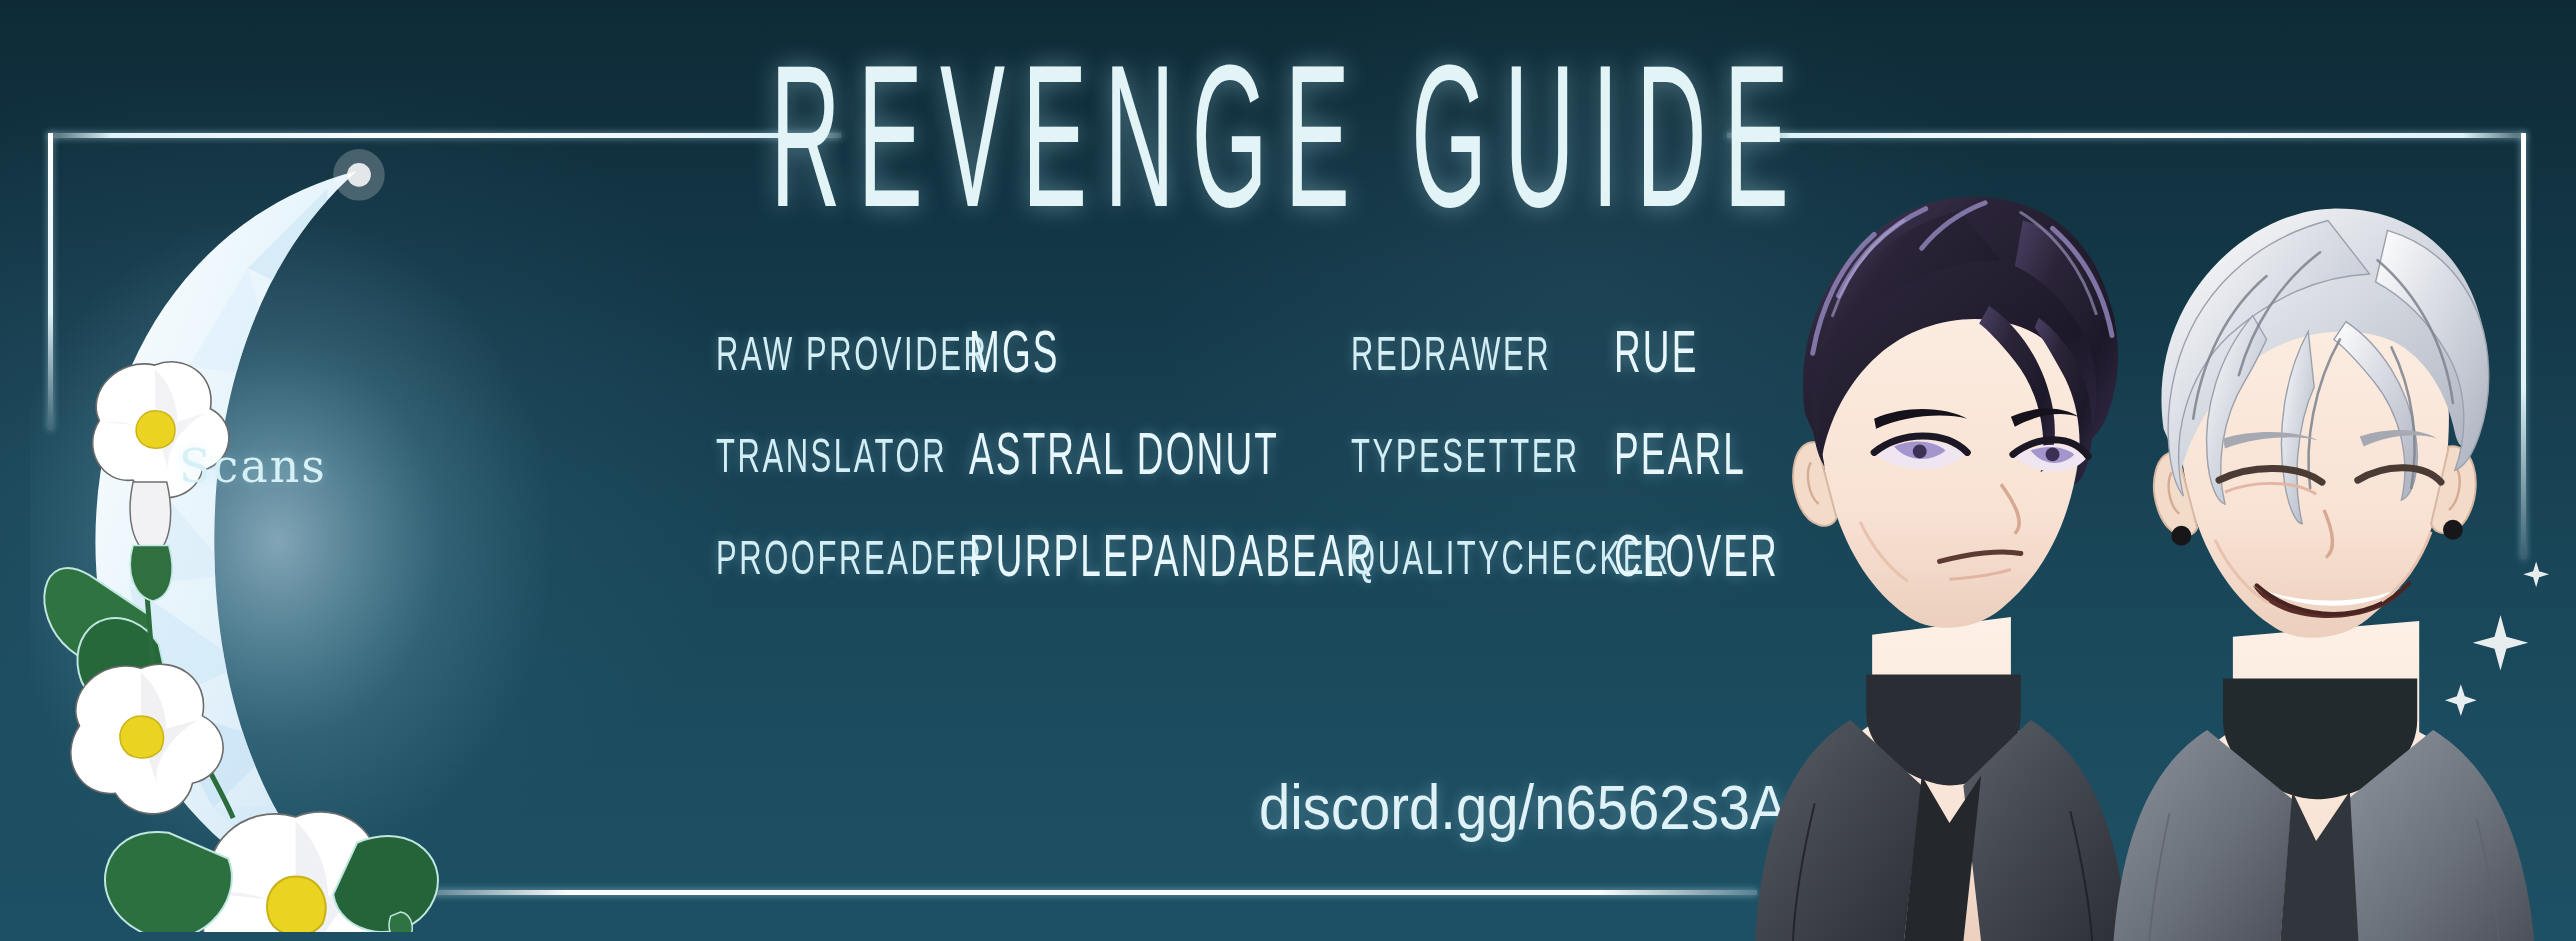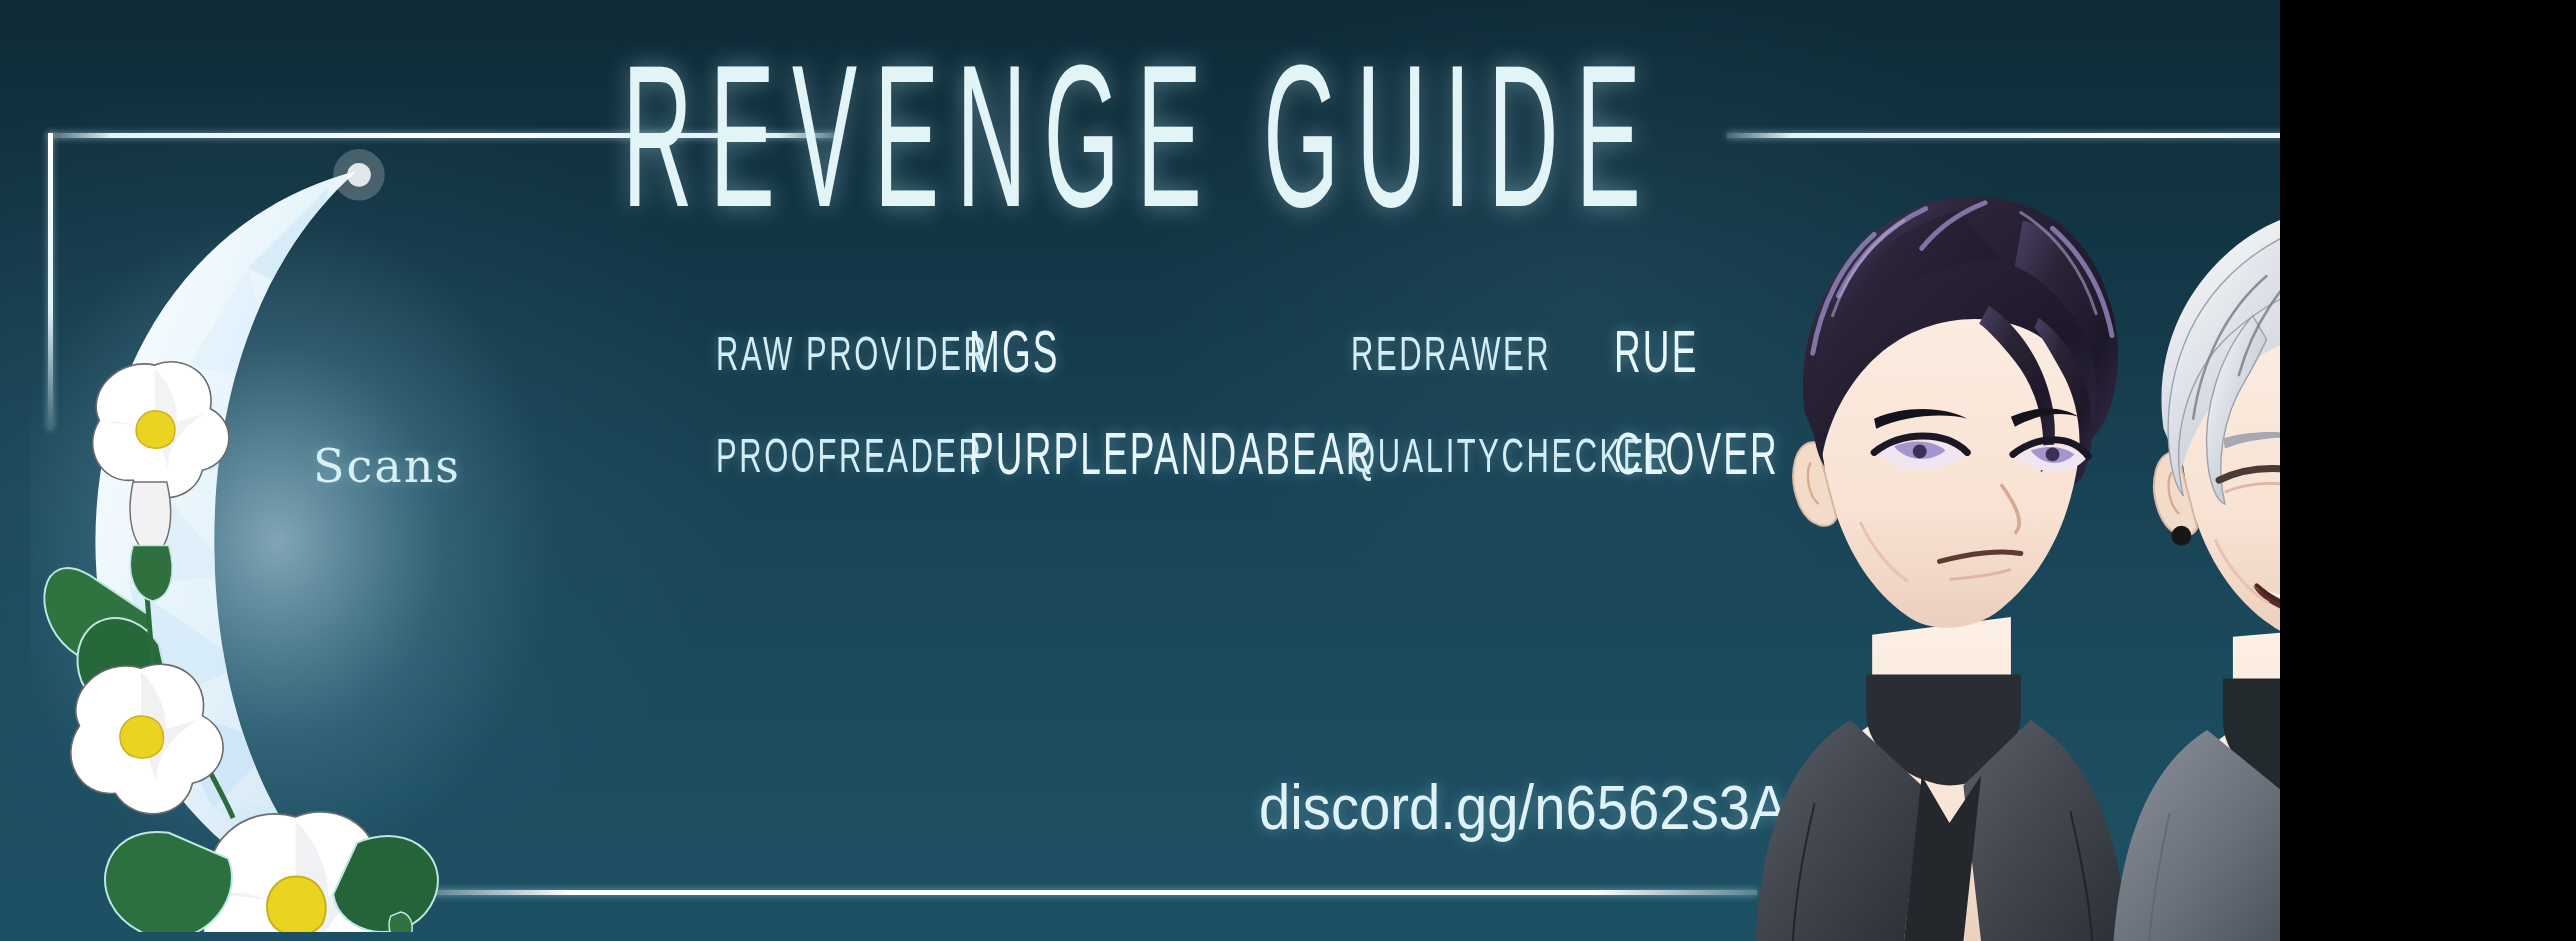--- a/index.html
+++ b/index.html
@@ -1,20 +1,20 @@
 <!DOCTYPE html>
 <html><head>
 <meta charset="utf-8">
 <style>
   html,body{margin:0;padding:0;background:#000;}
   body{font-family:"Liberation Sans",sans-serif;}
 
   #stage{
     position:relative;
-    width:2280px;height:942px;
+    width:2576px;height:942px;
     overflow:hidden;
     background:linear-gradient(180deg,
       #0e2a37 0%,
       #11303e 14%,
       #143a4a 34%,
       #184355 52%,
       #1b4a5d 72%,
       #1d4e62 88%,
       #1e5065 100%);
   }
@@ -111,21 +111,21 @@
     position:absolute;left:149px;top:280px;width:416px;
     font-family:"DejaVu Serif",serif;
     font-style:italic;
     font-size:52px;
     color:#d6f0f6;
     line-height:1.0;
     text-shadow:0 0 12px rgba(170,225,242,.4);
     letter-spacing:1px;
     pointer-events:none;
   }
-  #logo-word .l2{display:block;text-align:center;font-size:46px;margin-top:14px;font-style:normal;letter-spacing:2px;}
+  #logo-word .l2{display:block;font-size:46px;margin-top:14px;font-style:normal;letter-spacing:2px;}
 
   
   #chars{position:absolute;left:1755px;top:169px;width:821px;height:773px;overflow:hidden;}
   #chars svg{display:block;}
 </style>
 </head>
 <body>
 
 <div id="stage">
 
@@ -251,20 +251,26 @@
 
   <div id="credits">
 
     <div class="crow">
       <div class="cell-lbl c1">RAW PROVIDER</div>
       <div class="cell-val c2">MGS</div>
       <div class="cell-lbl c3">REDRAWER</div>
       <div class="cell-val c4">RUE</div>
     </div>
 
+    <div class="crow">
+      <div class="cell-lbl c1">TRANSLATOR</div>
+      <div class="cell-val c2">ASTRAL DONUT</div>
+      <div class="cell-lbl c3">TYPESETTER</div>
+      <div class="cell-val c4">PEARL</div>
+    </div>
 
     <div class="crow">
       <div class="cell-lbl c1">PROOFREADER</div>
       <div class="cell-val c2">PURPLEPANDABEAR</div>
       <div class="cell-lbl c3">QUALITYCHECKER</div>
       <div class="cell-val c4">CLOVER</div>
     </div>
 
   </div>
 

